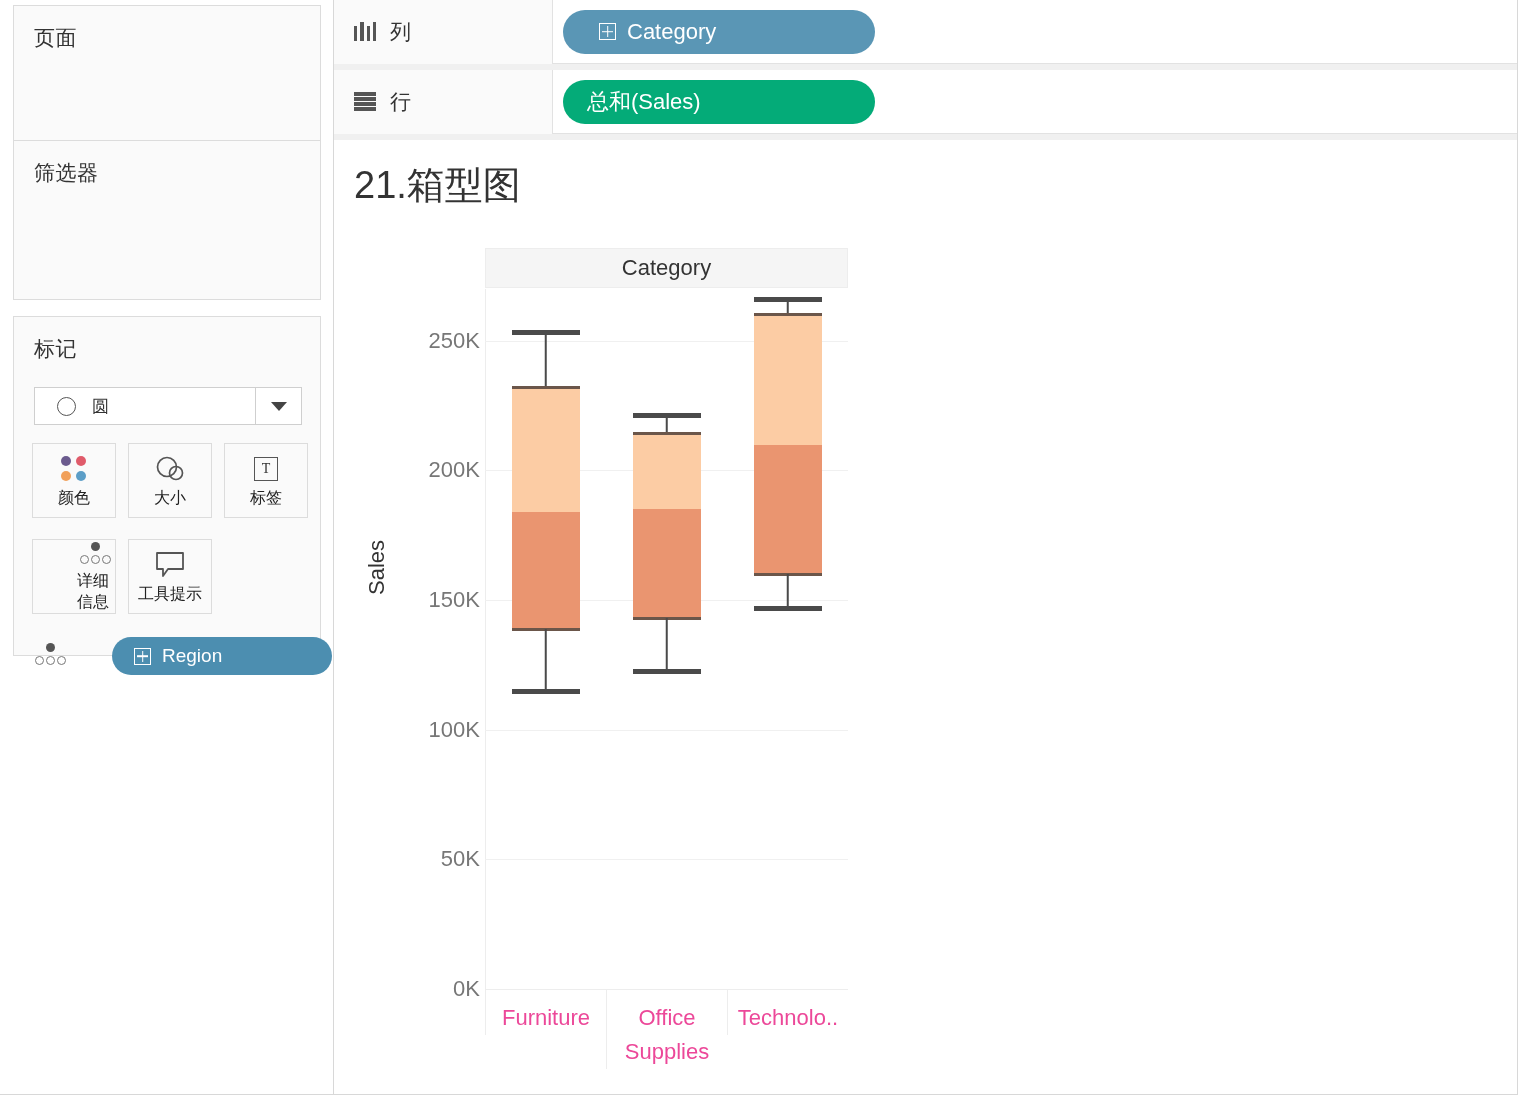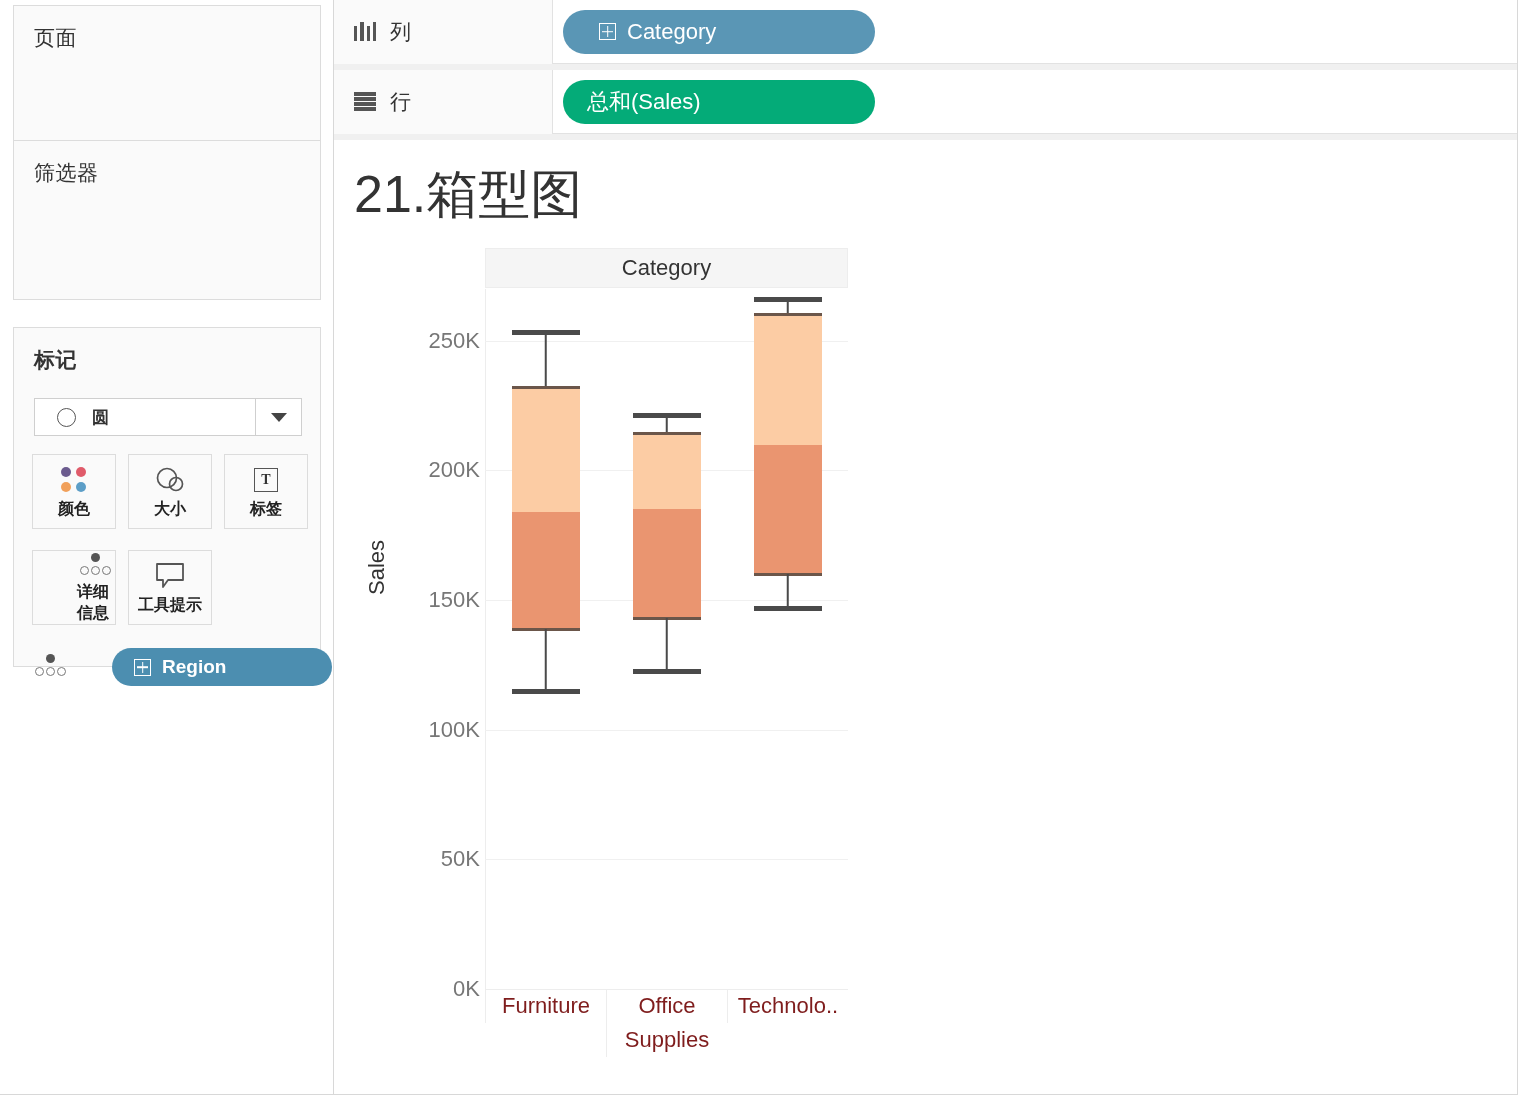--- a/index.html
+++ b/index.html
@@ -19,21 +19,21 @@
   .card{
     position:absolute;left:13px;
     background:#fafafa;border:1px solid #dcdcdc;box-sizing:border-box;
   }
   .card-title{
     position:absolute;left:20px;top:18px;
     font-size:21px;color:#333;letter-spacing:.5px;
   }
   #card-pages{top:5px;width:308px;height:146px;}
   #card-filters{top:140px;width:308px;height:160px;}
-  #card-marks{top:327px;width:308px;height:340px;font-weight:bold;}
+  #card-marks{top:316px;width:308px;height:340px;}
 
   
   #marks-type{
     position:absolute;left:20px;top:70px;width:268px;height:38px;
     background:#ffffff;border:1px solid #cfcfcf;box-sizing:border-box;
     display:flex;align-items:center;
   }
   #marks-type .circ{
     width:17px;height:17px;border:1.7px solid #555;border-radius:50%;
     margin-left:22px;
@@ -121,21 +121,21 @@
   .ic-rows span{height:3.5px;background:#555;width:100%;}
   .ic-rows span:nth-child(odd){width:100%;}
   .shelf .shelf-body{flex:1;display:flex;align-items:center;padding-left:10px;background:#fff;}
   #pill-category{background:#5a96b5;height:44px;border-radius:22px;font-size:22px;min-width:312px;justify-content:flex-start;padding-left:36px;}
   #pill-sales{background:#04ab78;height:44px;border-radius:22px;font-size:22px;min-width:312px;justify-content:flex-start;padding-left:24px;}
   .gap-strip{position:absolute;left:334px;top:64px;width:1184px;height:6px;background:#f0f0f0;}
   .gap-strip2{position:absolute;left:334px;top:134px;width:1184px;height:6px;background:#f0f0f0;}
 
   
   #viz{position:absolute;left:334px;top:140px;width:1184px;height:955px;background:#fff;}
-  #viz-title{position:absolute;left:20px;top:20px;font-size:52px;color:#333;font-weight:400;}
+  #viz-title{position:absolute;left:20px;top:20px;font-size:38px;color:#333;font-weight:400;}
   #cat-header{
     position:absolute;left:151px;top:108px;width:363px;height:40px;
     background:#f5f5f5;border:1px solid #ededed;box-sizing:border-box;
     display:flex;align-items:center;justify-content:center;
     font-size:22px;color:#333;
   }
   #plot{position:absolute;left:151px;top:149px;width:363px;height:700px;}
   #yaxis-title{
     position:absolute;left:30px;top:455px;font-size:22px;color:#333;
     transform:rotate(-90deg);transform-origin:left top;white-space:nowrap;
@@ -151,22 +151,22 @@
   .bx{position:absolute;}
   .bx .whisk{position:absolute;width:2.5px;background:#4a4a4a;left:50%;transform:translateX(-50%);}
   .bx .cap{position:absolute;height:5px;background:#4a4a4a;left:50%;transform:translateX(-50%);}
   .bx .boxpart{position:absolute;left:0;width:100%;}
   .bx .upper{background:#fccca4;}
   .bx .lower{background:#ea9570;}
   .bx .boxedge{position:absolute;left:0;width:100%;height:3px;background:#6b564a;}
 
   #xaxis{position:absolute;left:151px;top:849px;width:363px;}
   .xcell{
-    position:absolute;top:0;text-align:center;font-size:22px;color:#7f1d1d;
-    border-left:1px solid #ededed;box-sizing:border-box;line-height:34px;
+    position:absolute;top:0;text-align:center;font-size:22px;color:#ec4899;
+    border-left:1px solid #ededed;box-sizing:border-box;padding-top:12px;line-height:34px;
   }
   #xaxis-topline{position:absolute;left:151px;top:849px;width:363px;height:1px;background:#ededed;}
   #right-border{position:absolute;left:1517px;top:0;width:1px;height:1095px;background:#d8d8d8;}
   #bottom-border{position:absolute;left:0;top:1094px;width:1518px;height:1px;background:#d8d8d8;}
 </style>
 </head>
 <body>
 
 <div id="left-panel">
 

